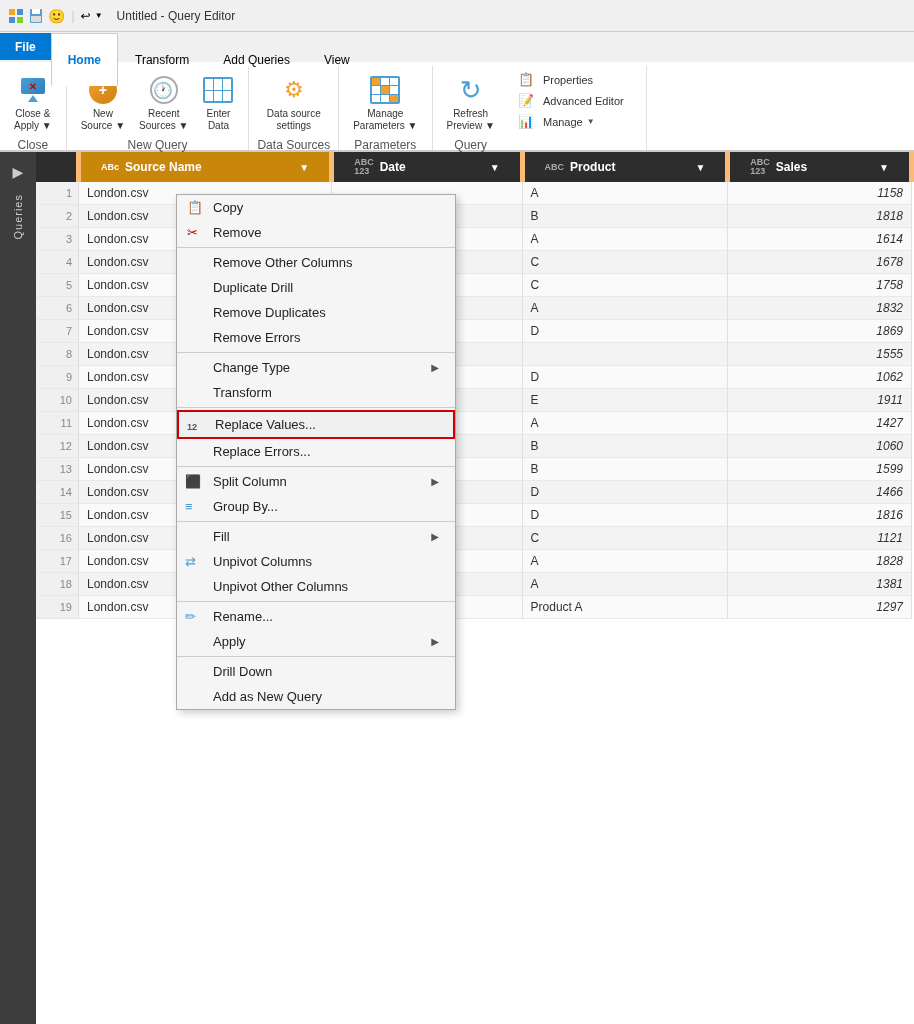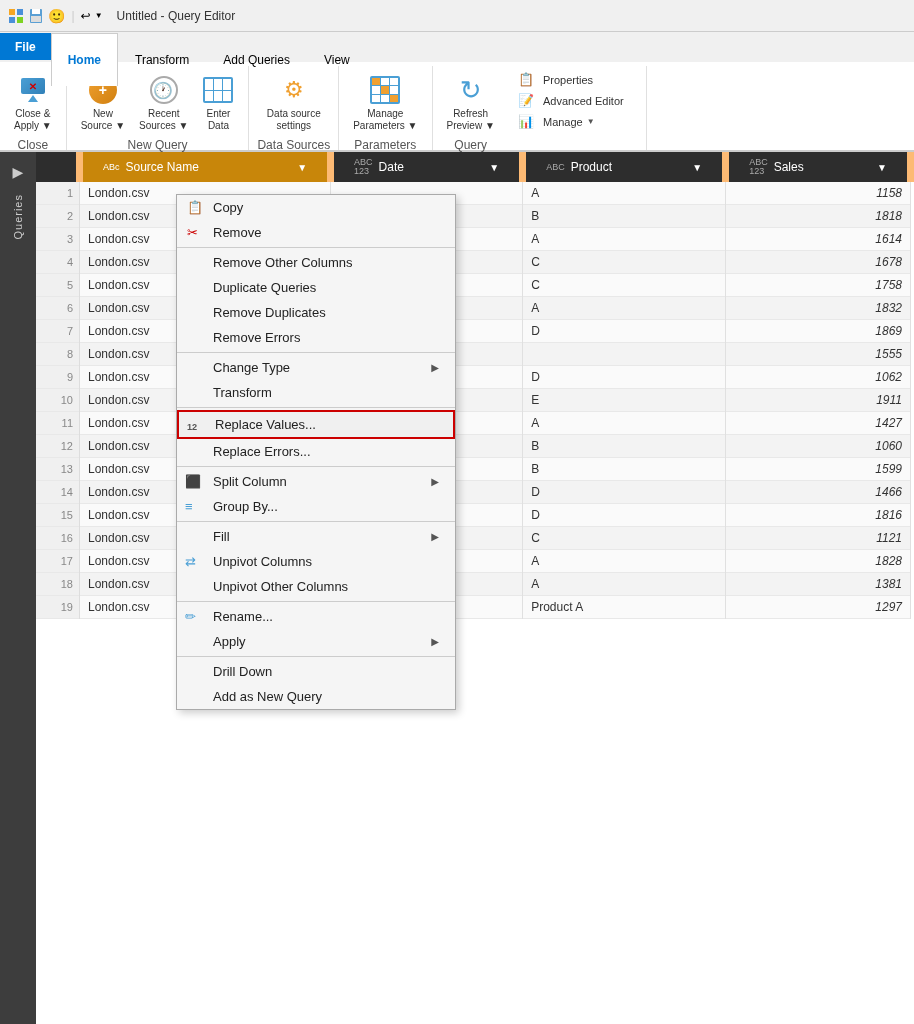--- a/index.html
+++ b/index.html
@@ -193,23 +193,23 @@
       font-size: 12px;
     }
     thead tr {
       background: #2d2d2d;
     }
     thead th {
       background: #2d2d2d;
       color: #fff;
       padding: 6px 20px;
       text-align: left;
-      border-right: 7px solid #fdba74;
+      border-right: 5px solid #fdba74;
       white-space: nowrap;
-      font-weight: normal;
+      font-weight: bold;
       position: relative;
     }
     thead th .th-inner {
       display: flex;
       align-items: center;
       gap: 4px;
     }
     thead th .col-filter {
       margin-left: auto;
       cursor: pointer;
@@ -723,21 +723,21 @@
 
   </div>
         <div class="ctx-divider"></div>
         <div class="ctx-item">
 
     <span>Remove Other Columns</span>
 
   </div>
         <div class="ctx-item">
 
-    <span>Duplicate Queries</span>
+    <span>Duplicate Drill</span>
 
   </div>
         <div class="ctx-item">
 
     <span>Remove Duplicates</span>
 
   </div>
         <div class="ctx-item">
 
     <span>Remove Errors</span>

